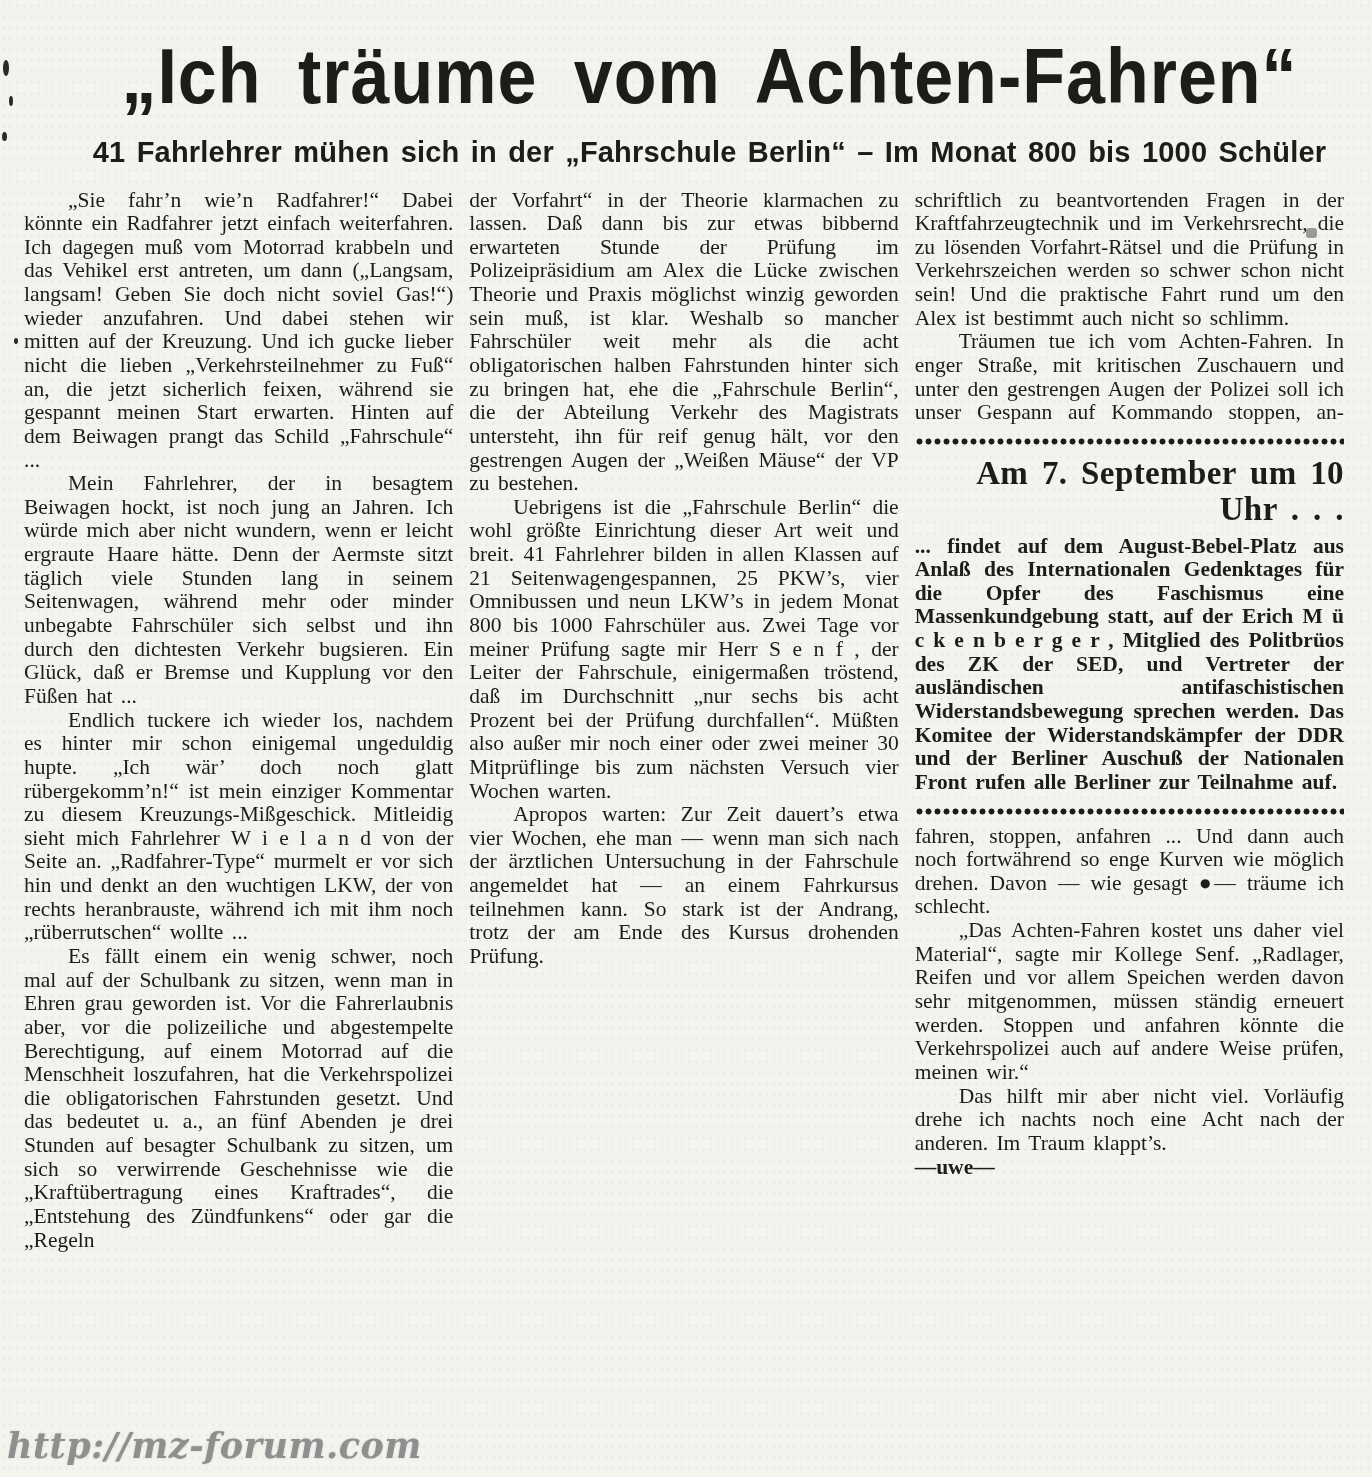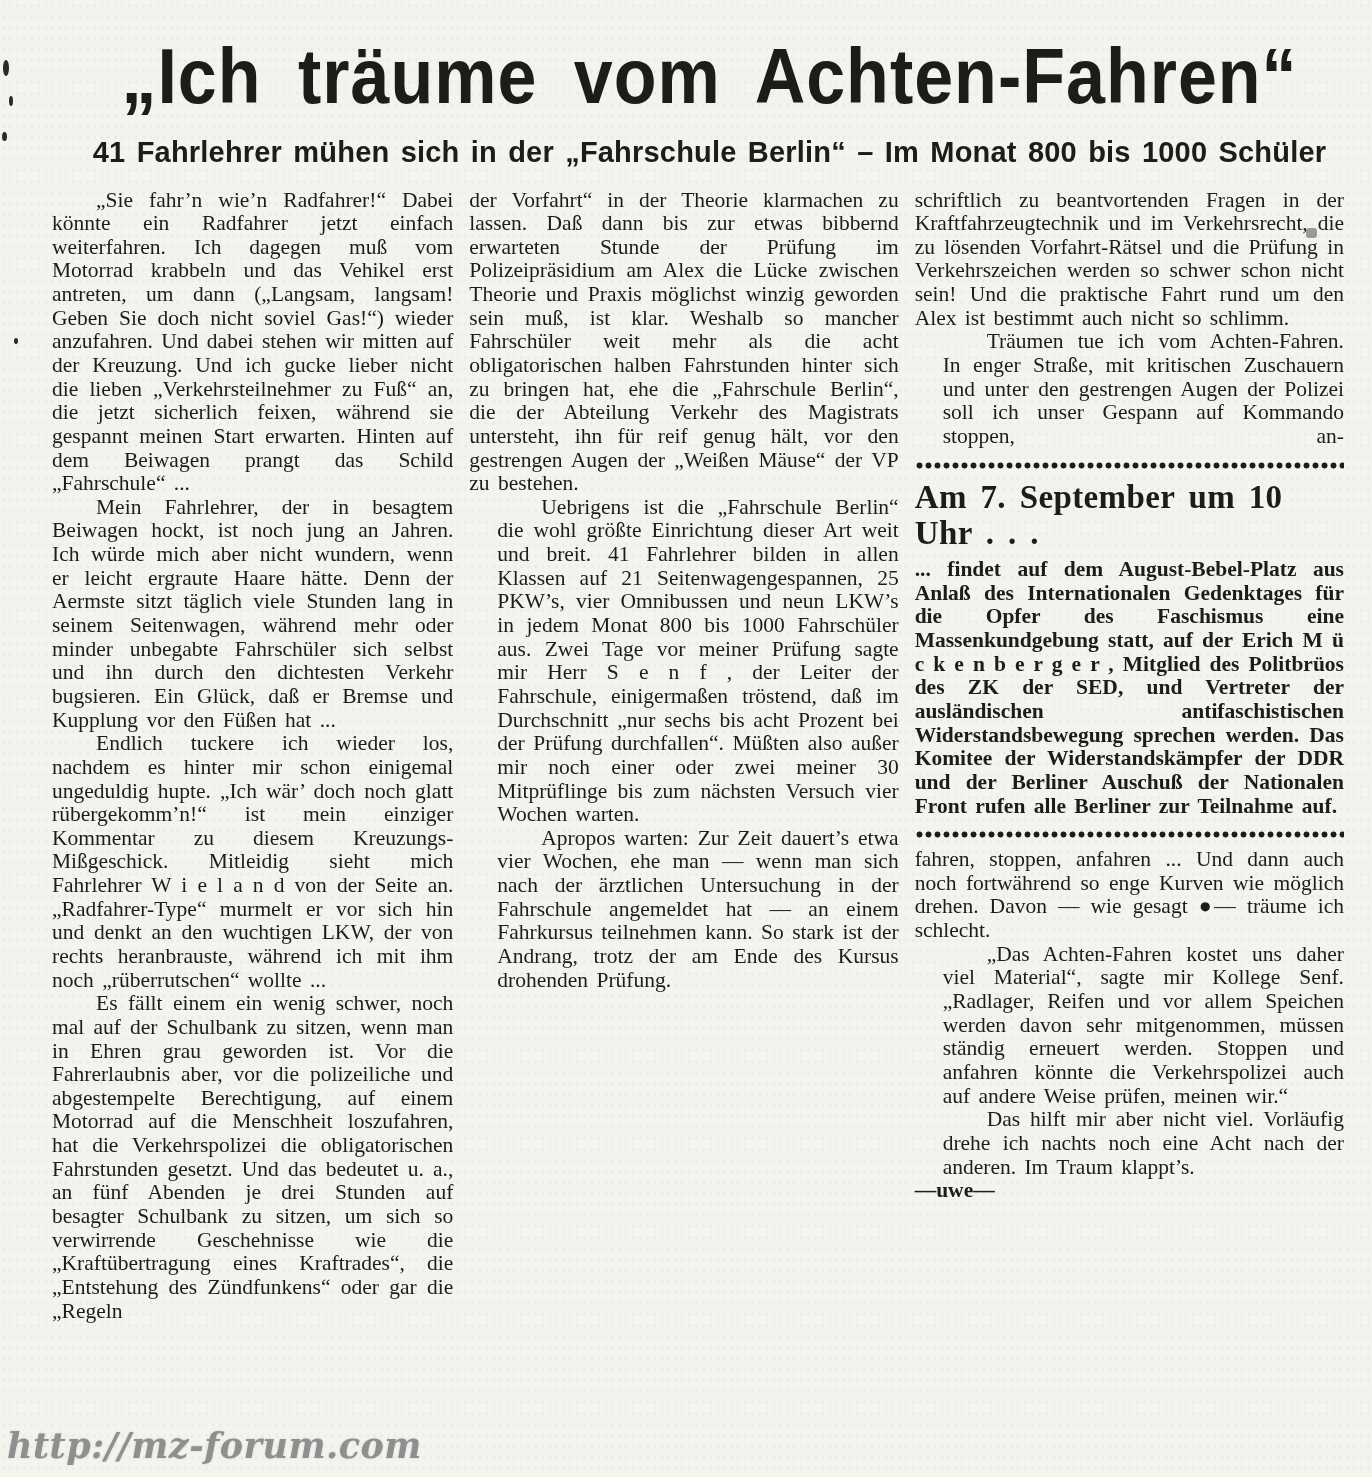--- a/index.html
+++ b/index.html
@@ -46,40 +46,40 @@
     align-items: flex-start;
   }
   .col {
     flex: 1 1 0;
     font-size: 21.5px;
     line-height: 1.1;
     text-align: justify;
     word-spacing: 0.14em;
   }
   .col p { margin: 0; }
-  .col p.indent { text-indent: 44px; margin-left: 28px; }
+  .col p.indent { text-indent: 44px; }
   .col p.jlast { text-align-last: justify; }
   
   .dotted-rule {
     height: 9px;
     margin: 12px 0 9px 0;
     background-image: radial-gradient(circle, #1c1c1c 2.7px, transparent 3.3px);
     background-size: 9px 9px;
     background-position: left center;
     background-repeat: repeat-x;
   }
   
   .box-heading {
     margin: 4px 0 7px 0;
     font-family: "Liberation Serif", serif;
     font-weight: bold;
     font-size: 33px;
     letter-spacing: 0.4px;
     word-spacing: 5px;
-    text-align: left;
+    text-align: right;
   }
   .box-body { font-weight: bold; }
   .signature {
     font-weight: bold;
     padding-right: 42px;
     margin-top: 3px;
   }
   
   .watermark {
     position: absolute;

